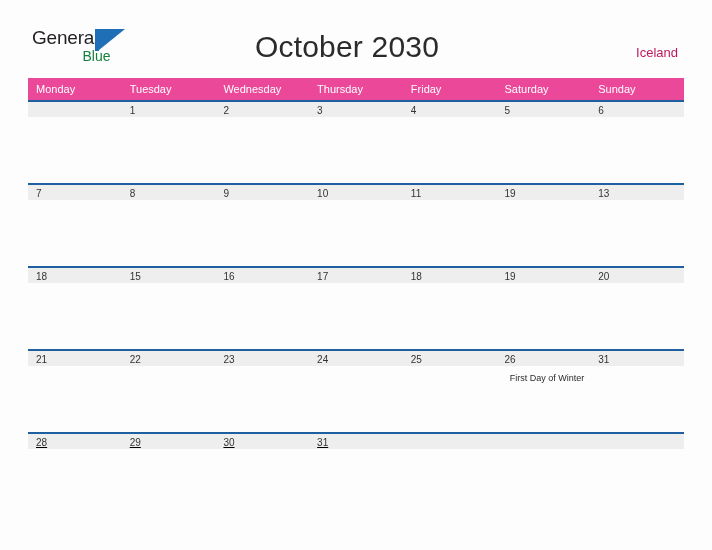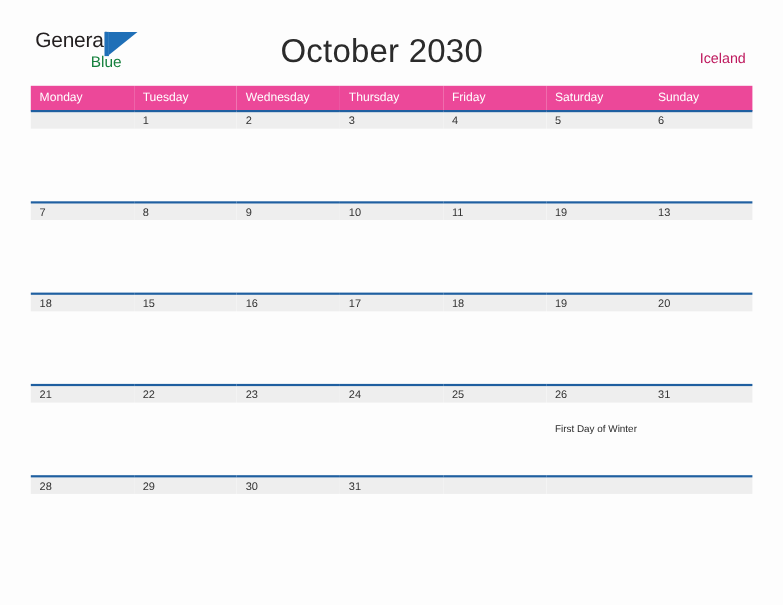--- a/index.html
+++ b/index.html
@@ -135,30 +135,32 @@
     font-size: 10px;
     color: #333333;
     padding: 3px 0 3px 8px;
     height: 15px;
     box-sizing: border-box;
   }
   .datenum.blank {
     color: transparent;
   }
   .events {
-    padding: 18px 6px 0 8px;
+    padding: 6px 6px 0 8px;
+    text-align: right;
   }
   .event {
     font-size: 9px;
     color: #2b2b2b;
     line-height: 1.35;
     white-space: nowrap;
   }
   .last-row td.daycell {
     height: 16px;
+    text-decoration: underline;
   }
 </style>
 </head>
 <body>
 
 <div class="page">
 
   <div class="top-bar">
 
     <div class="logo">

